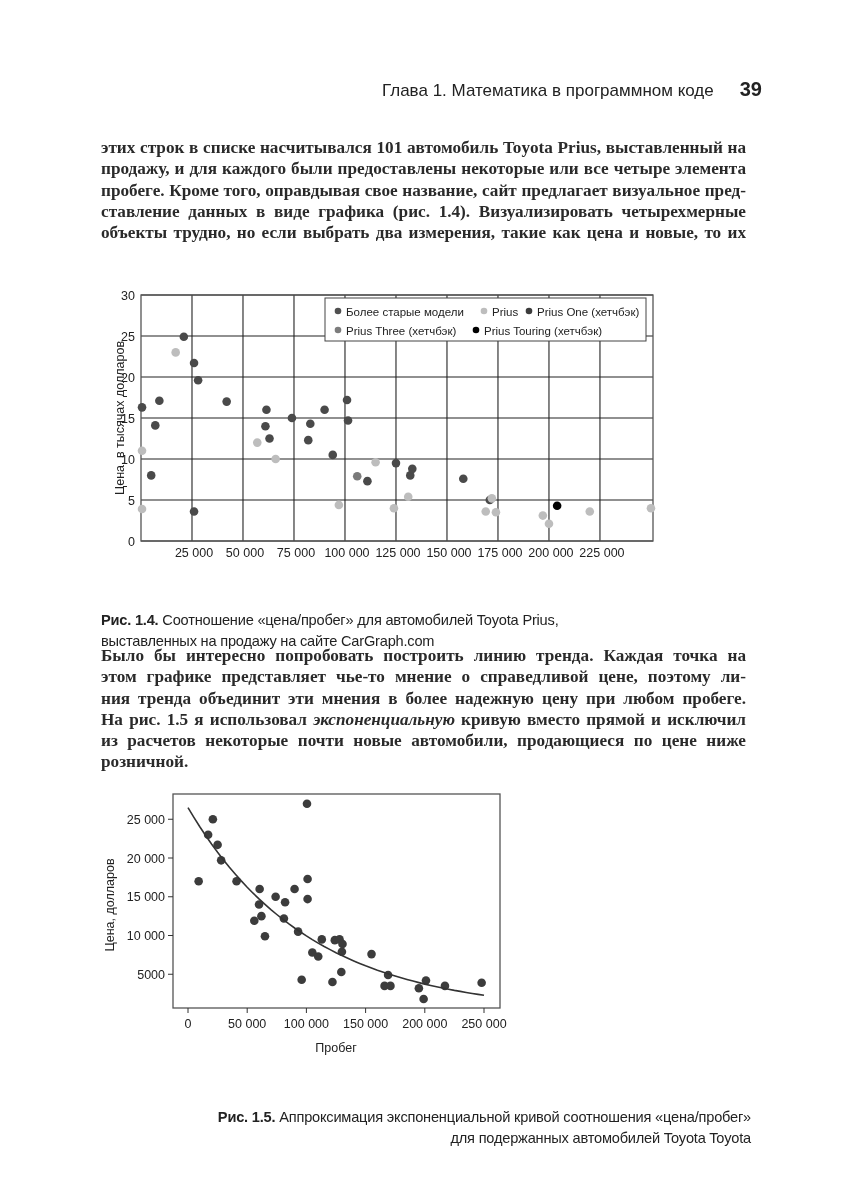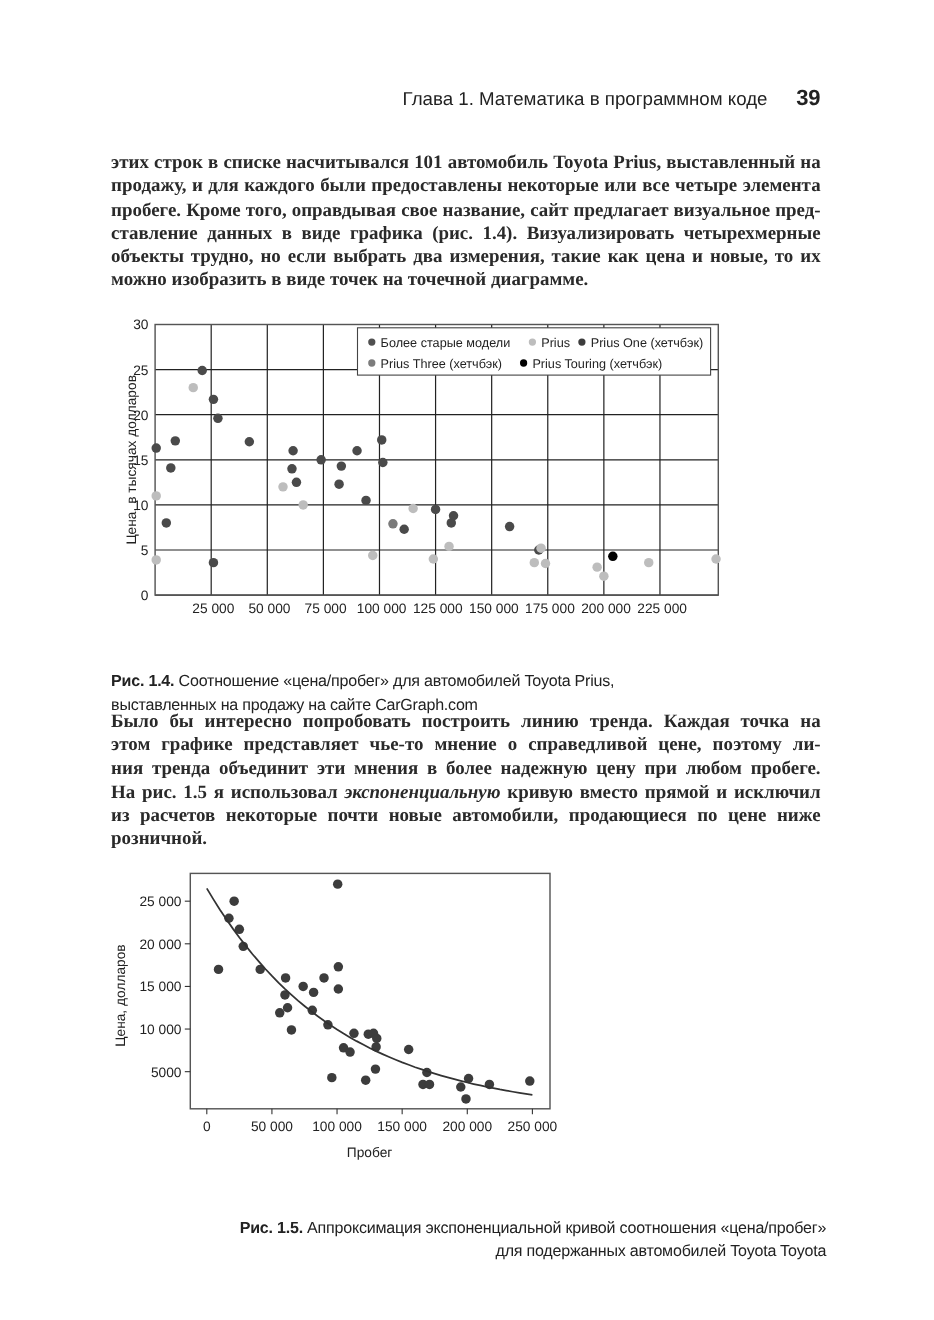--- a/index.html
+++ b/index.html
@@ -1,17 +1,17 @@
 <!DOCTYPE html>
 <html><head>
 <meta charset="utf-8">
 <style>
   html, body { margin:0; padding:0; background:#ffffff; }
   body { width:849px; height:1200px; position:relative; overflow:hidden; color:#1e1e1e; }
-  .running-head { position:absolute; top:78px; left:0; width:746px; text-align:right; font-family:"Liberation Sans", sans-serif; font-size:17px; color:#222; }
+  .running-head { position:absolute; top:78px; left:16px; width:746px; text-align:right; font-family:"Liberation Sans", sans-serif; font-size:17px; color:#222; }
   .running-head .page-num { font-weight:bold; font-size:20px; margin-left:26px; }
   .body-text { position:absolute; left:101px; width:645px; font-family:"Liberation Serif", serif; font-size:17.2px; line-height:21.3px; text-align:justify; color:#2a2a2a;font-weight:bold; }
   .body-text .line { display:block; text-align:justify; text-align-last:justify; white-space:nowrap; }
   .body-text .line.last { text-align-last:left; }
   .caption { position:absolute; left:101px; width:650px; font-family:"Liberation Sans", sans-serif; font-size:14.6px; line-height:21px; color:#222; letter-spacing:-0.2px;margin-top:36px; }
   .caption b { font-weight:bold; }
   svg text { font-family:"Liberation Sans", sans-serif; }
   .chart { position:absolute; left:0; top:0; }
 </style>
 </head>
@@ -20,21 +20,20 @@
 <div class="running-head">
   <span>Глава 1. Математика в программном коде</span><span class="page-num">39</span>
 </div>
 
 <div class="body-text" id="para1" style="top:137px;">
     <span class="line">этих строк в списке насчитывался 101 автомобиль Toyota Prius, выставленный на</span>
     <span class="line">продажу, и для каждого были предоставлены некоторые или все четыре элемента</span>
     <span class="line">пробеге. Кроме того, оправдывая свое название, сайт предлагает визуальное пред-</span>
     <span class="line">ставление данных в виде графика (рис. 1.4). Визуализировать четырехмерные</span>
     <span class="line">объекты трудно, но если выбрать два измерения, такие как цена и новые, то их</span>
-    <span class="line last">можно изобразить в виде точек на точечной диаграмме.</span>
   </div>
 
 <svg class="chart" id="chart1" width="849" height="575">
     <g>
       <line x1="141" x2="653" y1="541" y2="541" stroke="#222" stroke-width="1.1"></line>
       <line x1="141" x2="653" y1="500" y2="500" stroke="#222" stroke-width="1.1"></line>
       <line x1="141" x2="653" y1="459" y2="459" stroke="#222" stroke-width="1.1"></line>
       <line x1="141" x2="653" y1="418" y2="418" stroke="#222" stroke-width="1.1"></line>
       <line x1="141" x2="653" y1="377" y2="377" stroke="#222" stroke-width="1.1"></line>
       <line x1="141" x2="653" y1="336" y2="336" stroke="#222" stroke-width="1.1"></line>

